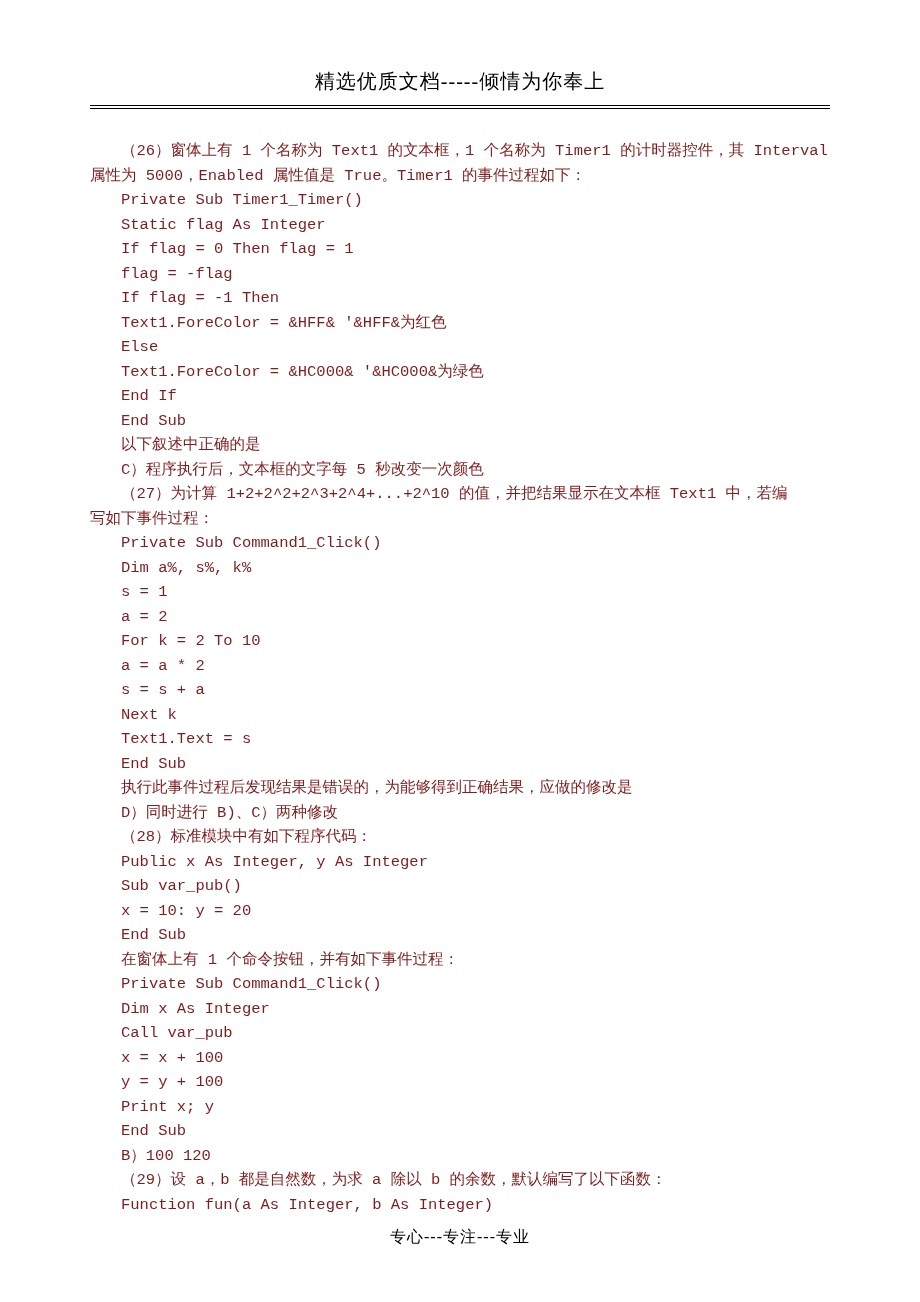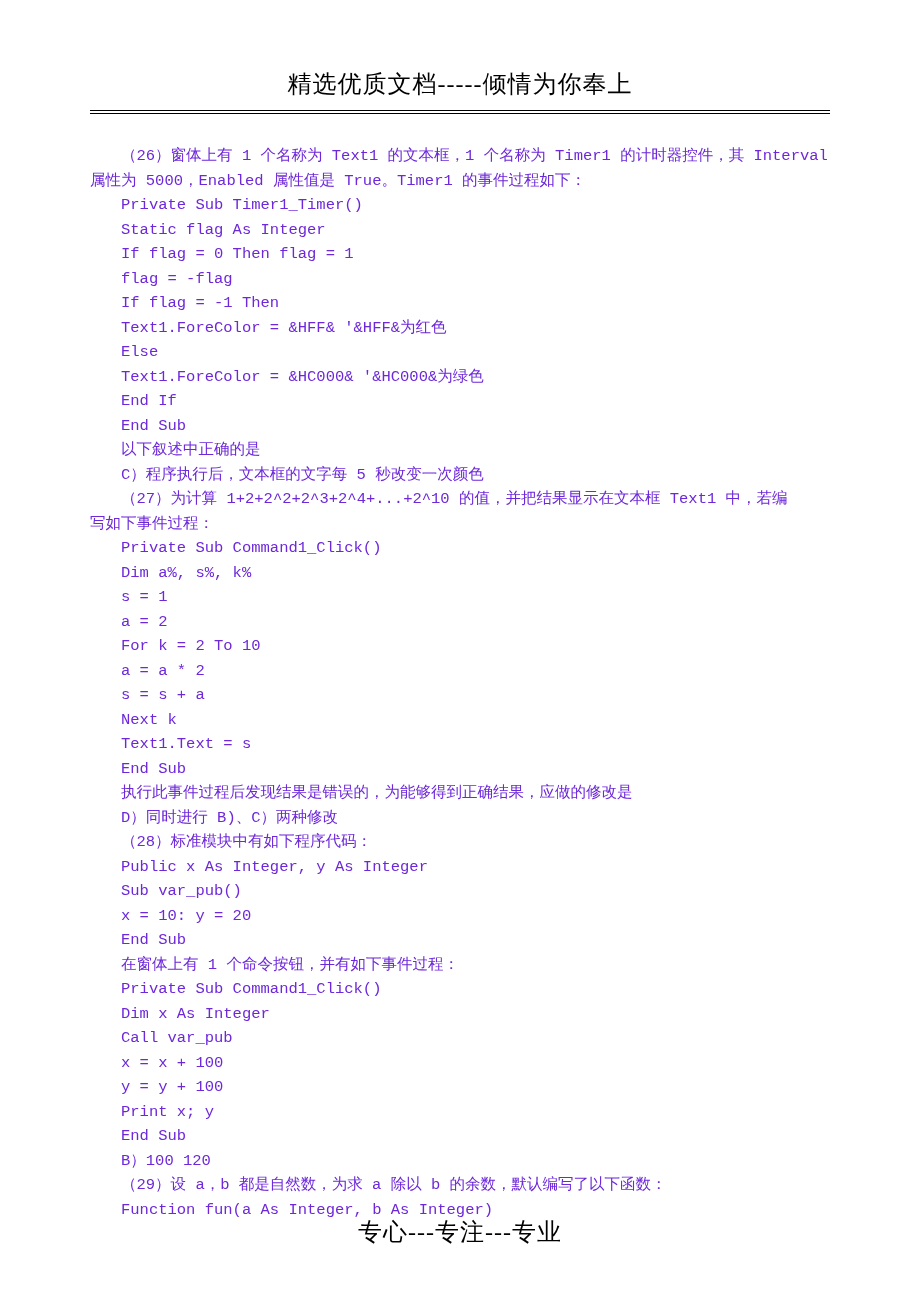--- a/index.html
+++ b/index.html
@@ -8,21 +8,21 @@
     height: 1302px;
     background: #ffffff;
     font-family: "SimSun", "宋体", serif;
     position: relative;
   }
   .page {
     padding: 68px 90px 40px 90px;
   }
   .header-title {
     text-align: center;
-    font-size: 24px;
+    font-size: 20px;
     color: #000;
     letter-spacing: 1px;
     font-family: "SimSun", "宋体", serif;
     padding-bottom: 10px;
   }
   .header-rule {
     position: relative;
     height: 6px;
     margin: 0 0 28px 0;
   }
@@ -34,37 +34,37 @@
   }
   .header-rule::after {
     content: "";
     position: absolute;
     left: 0; right: 0; top: 3px;
     border-top: 0.8px solid #000;
   }
   .body-text {
     font-size: 15.5px;
     line-height: 24.5px;
-    color: #6d28d9;
+    color: #7f1d1d;
     font-family: "SimSun", "宋体", "Courier New", monospace;
     white-space: pre-wrap;
   }
   .para {
     text-indent: 2em;
   }
   .code {
     text-indent: 2em;
     font-family: Liberation Mono, monospace;
   }
   .footer {
     position: absolute;
     left: 0; right: 0;
     bottom: 54px;
     text-align: center;
-    font-size: 24px;
+    font-size: 16px;
     color: #000;
     font-family: "SimSun", "宋体", serif;
     letter-spacing: 1px;
   }
 </style>
 </head>
 <body>
 
 <div class="page">
 

